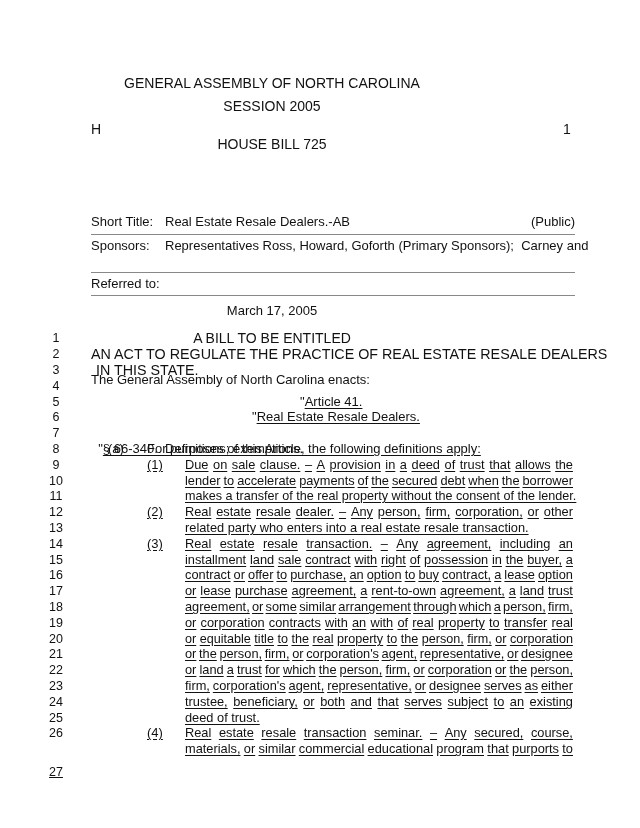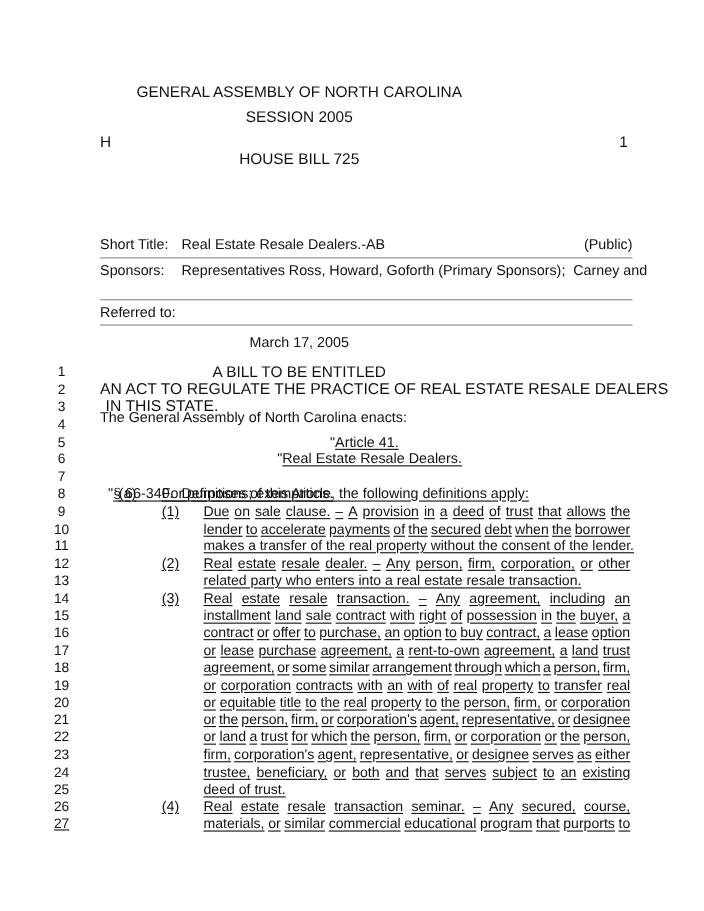--- a/index.html
+++ b/index.html
@@ -68,21 +68,21 @@
   <div class="ln" style="top:584px;">17</div>
   <div class="ln" style="top:600px;">18</div>
   <div class="ln" style="top:616px;">19</div>
   <div class="ln" style="top:632px;">20</div>
   <div class="ln" style="top:647px;">21</div>
   <div class="ln" style="top:663px;">22</div>
   <div class="ln" style="top:679px;">23</div>
   <div class="ln" style="top:695px;">24</div>
   <div class="ln" style="top:711px;">25</div>
   <div class="ln" style="top:726px;">26</div>
-  <div class="ln" style="top:742px;text-decoration:underline;">27</div>
+  <div class="ln" style="top:765px;text-decoration:underline;">27</div>
 </div>
 
 <div class="center" style="top:330px; font-size:14px; line-height:16px; box-sizing:border-box;">A BILL TO BE ENTITLED</div>
 <div class="line" style="left:91px; top:346px; font-size:14.3px;">AN ACT TO REGULATE THE PRACTICE OF REAL ESTATE RESALE DEALERS</div>
 <div class="line" style="left:96px; top:362px; font-size:14.3px;">IN THIS STATE.</div>
 <div class="line" style="left:91px; top:372px; font-size:13px;">The General Assembly of North Carolina enacts:</div>
 
 <div class="line" style="left:300px; top:394px; font-size:13px;">
   <span>"</span><span class="u">Article 41.</span>
 </div>

